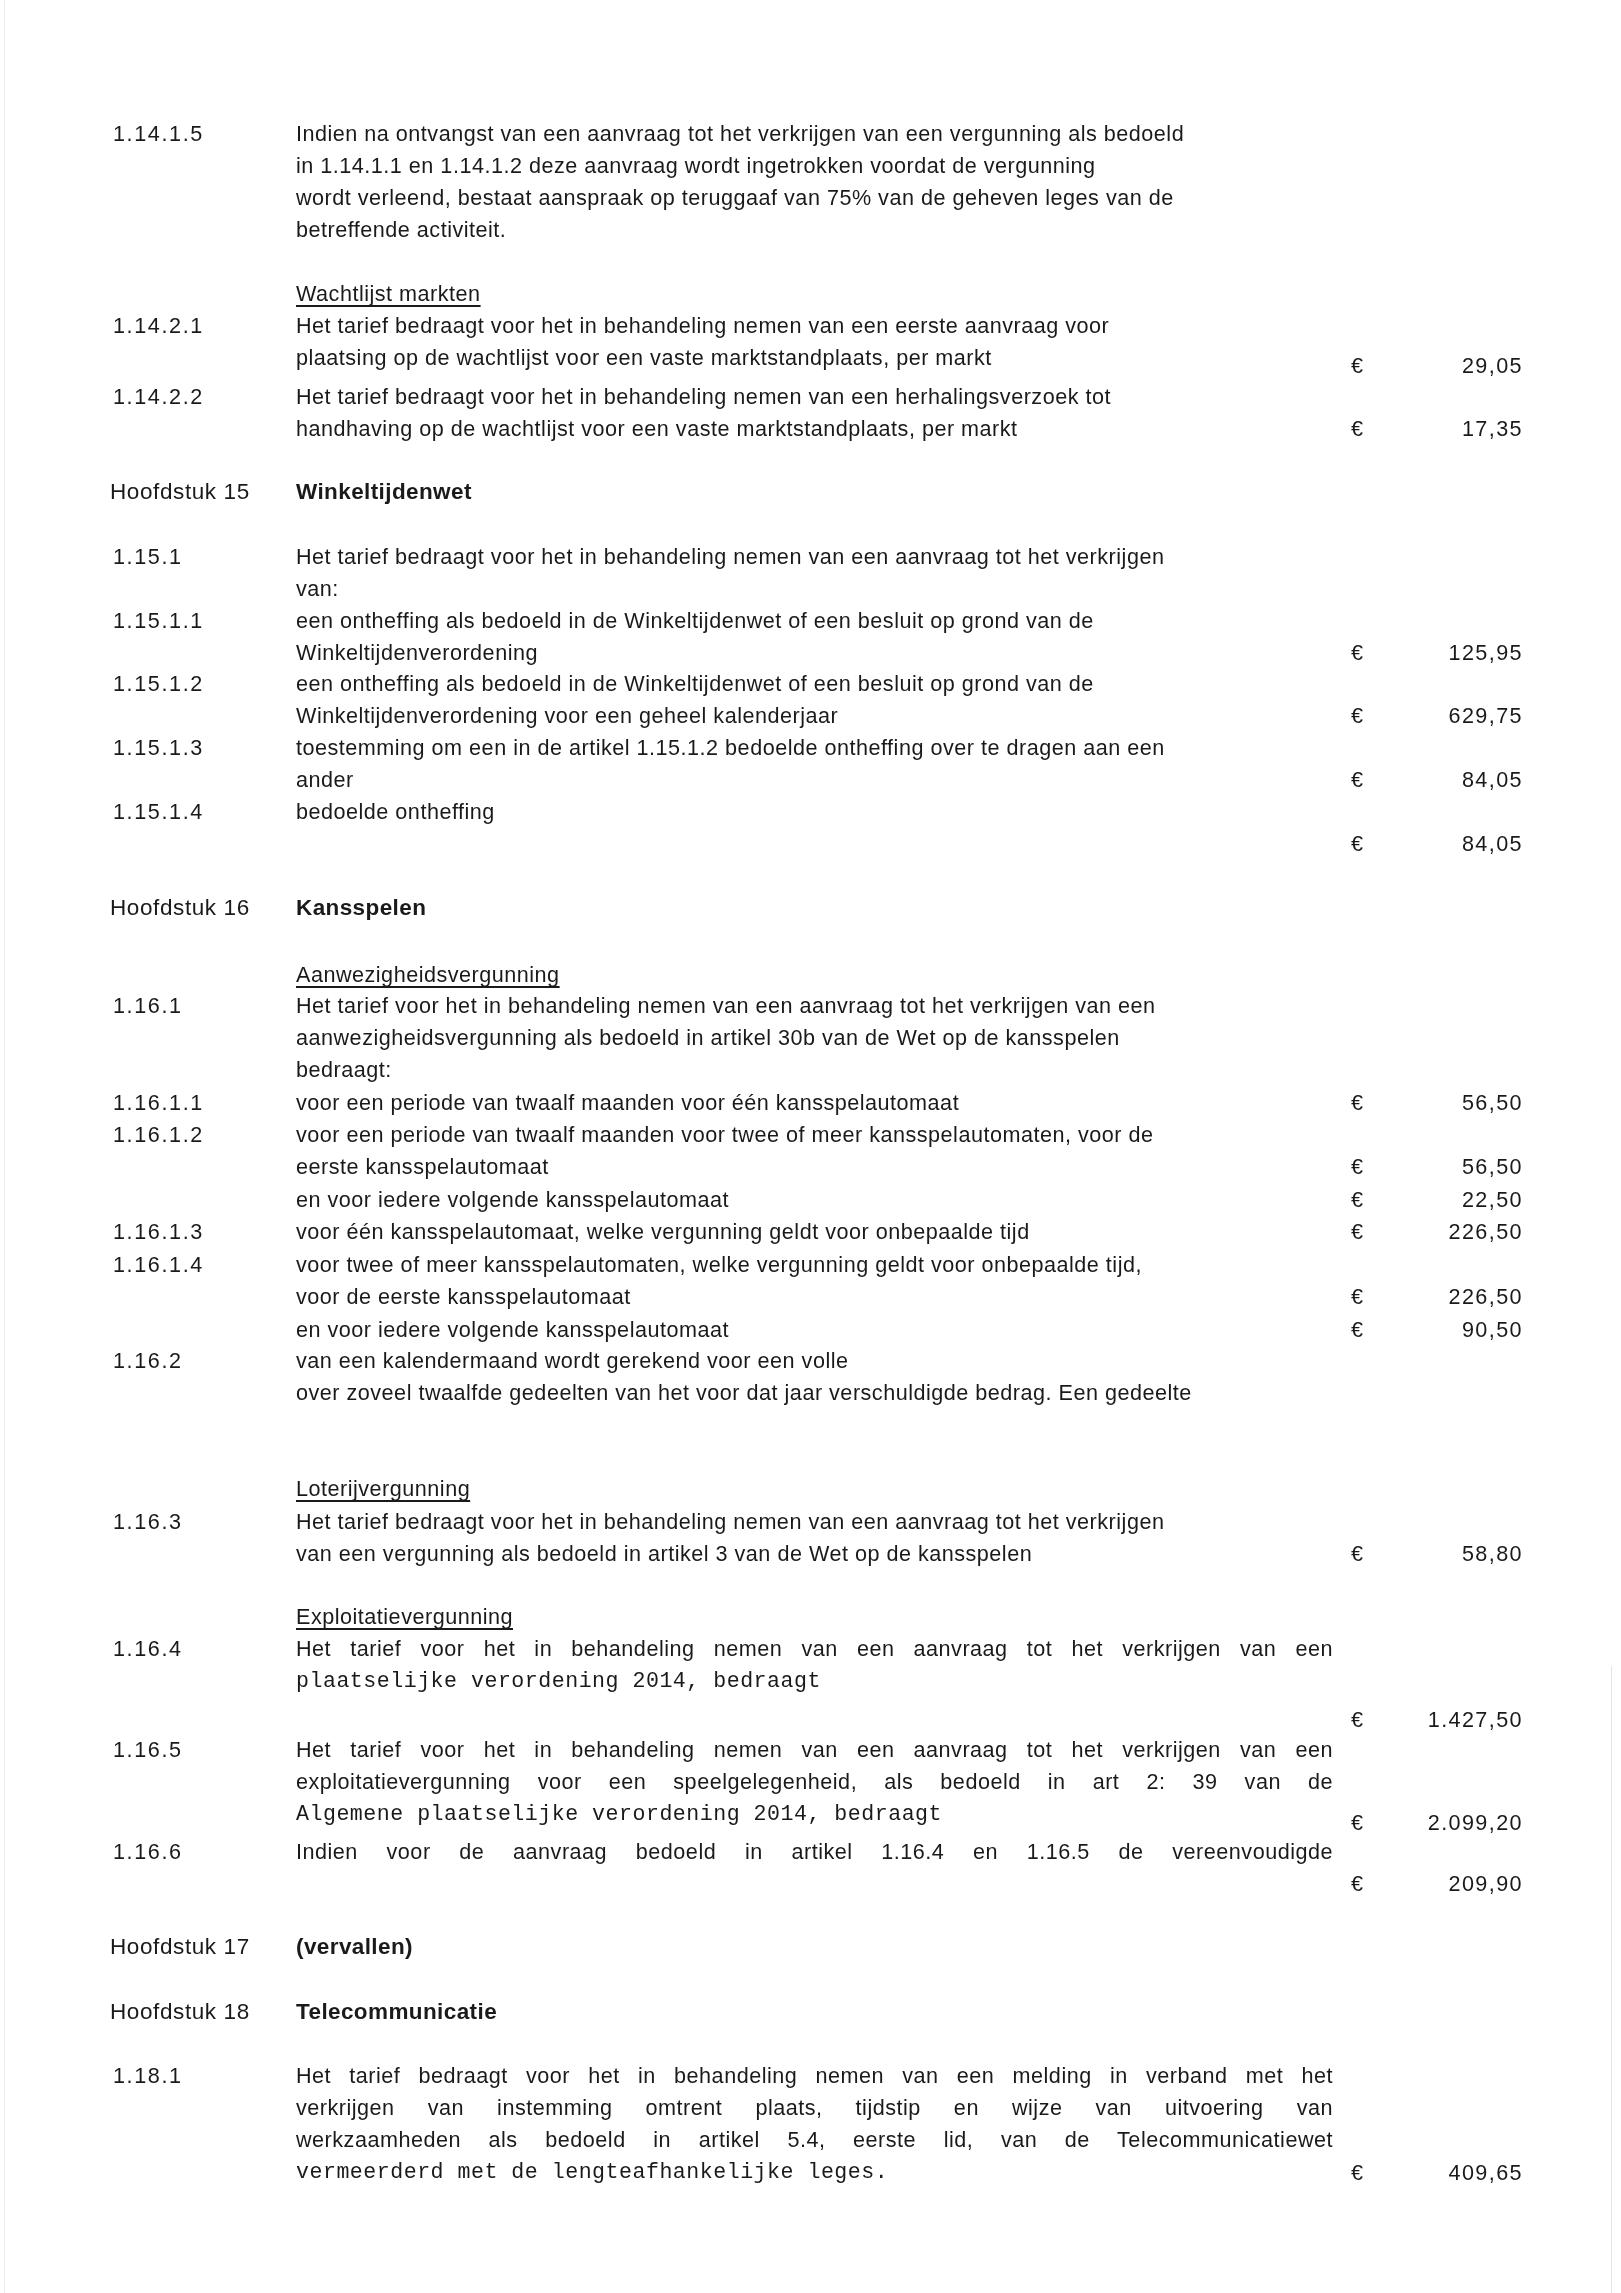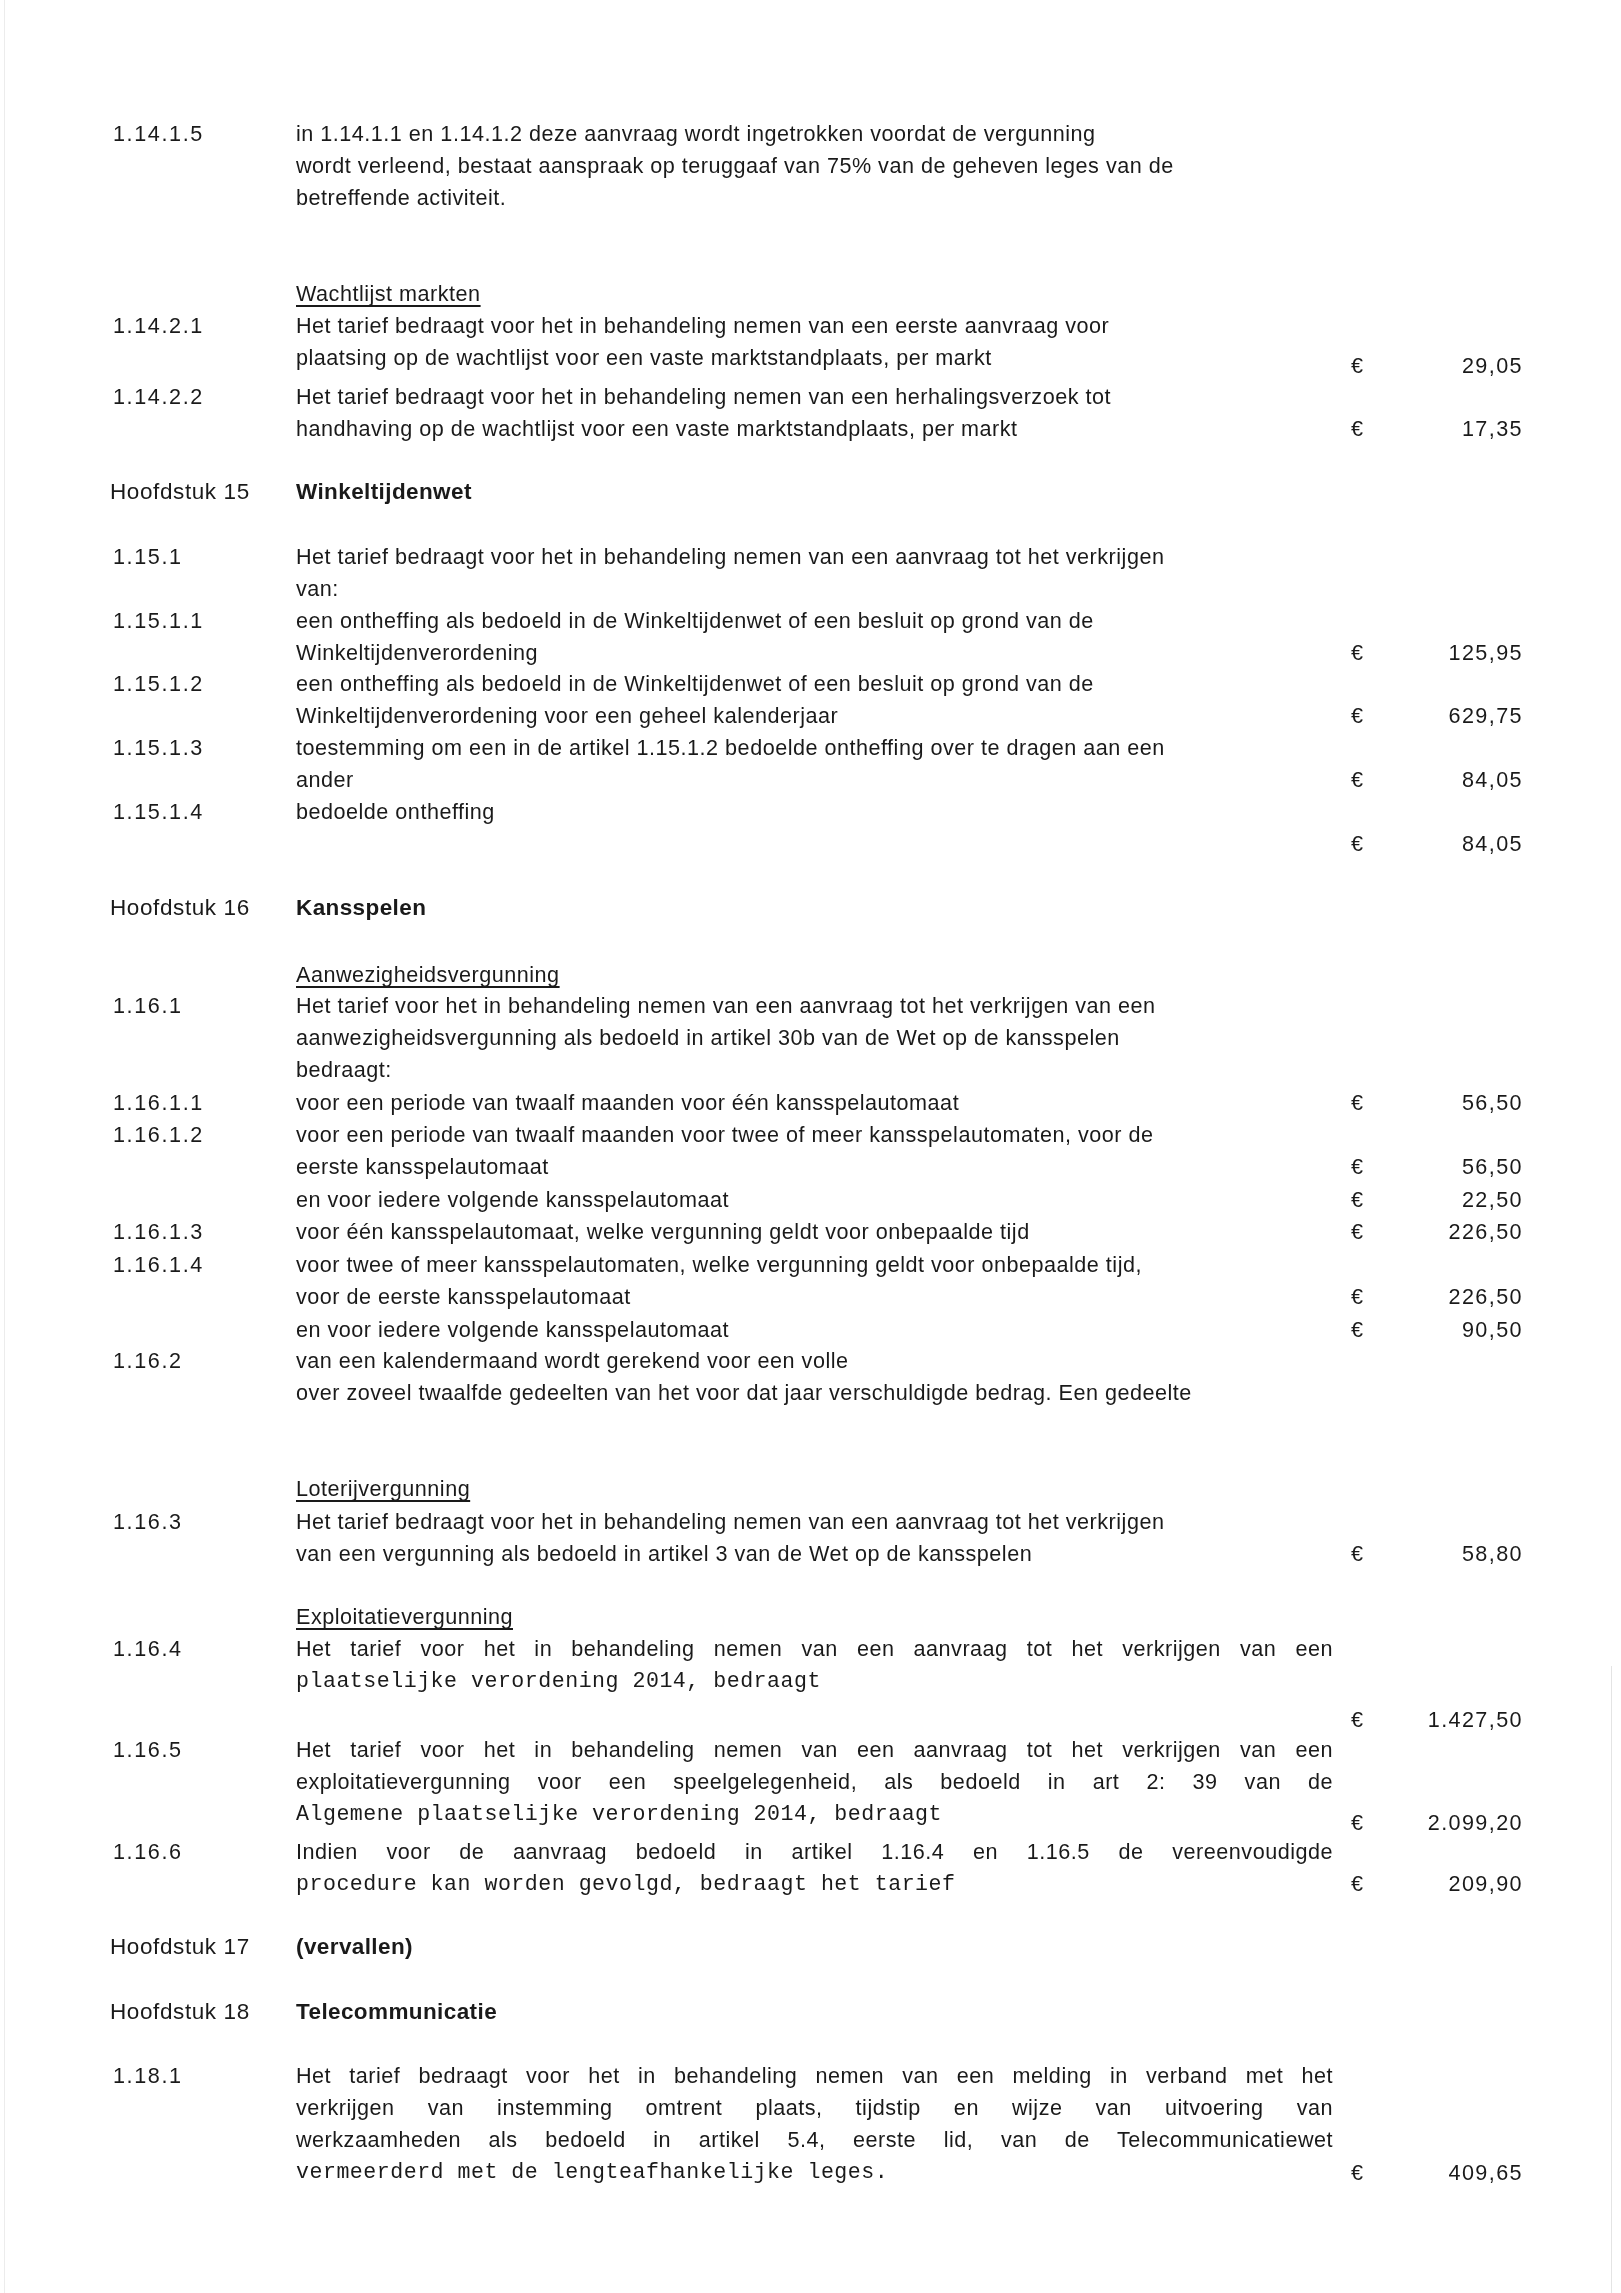--- a/index.html
+++ b/index.html
@@ -27,20 +27,21 @@
 <body>
 
 <div class="scan-edge-left"></div>
 <div class="scan-edge-right"></div>
 
 <div>
 
   <div class="block" style="top:118px;">
     <span class="num">1.14.1.5</span>
     <div class="txt">
+      <span class="line">Indien na ontvangst van een aanvraag tot het verkrijgen van een vergunning als bedoeld</span>
       <span class="line">in 1.14.1.1 en 1.14.1.2 deze aanvraag wordt ingetrokken voordat de vergunning</span>
       <span class="line">wordt verleend, bestaat aanspraak op teruggaaf van 75% van de geheven leges van de</span>
       <span class="line">betreffende activiteit.</span>
     </div>
   </div>
 
   <div class="block" style="top:278px;">
     <span class="subhead">Wachtlijst markten</span>
   </div>
 
@@ -224,21 +225,20 @@
       <span class="line last">Algemene plaatselijke verordening 2014, bedraagt</span>
     </div>
     <span class="eur" style="top:73px;">€</span>
     <span class="amt" style="top:73px;">2.099,20</span>
   </div>
 
   <div class="block" style="top:1836px;">
     <span class="num">1.16.6</span>
     <div class="txt justify">
       <span class="line">Indien voor de aanvraag bedoeld in artikel 1.16.4 en 1.16.5 de vereenvoudigde</span>
-      <span class="line last">procedure kan worden gevolgd, bedraagt het tarief</span>
     </div>
     <span class="eur" style="top:32px;">€</span>
     <span class="amt" style="top:32px;">209,90</span>
   </div>
 
   <div class="block" style="top:1931px;">
     <div class="chapter">
       <span class="ch-label">Hoofdstuk 17</span><span class="ch-title">(vervallen)</span>
     </div>
   </div>

